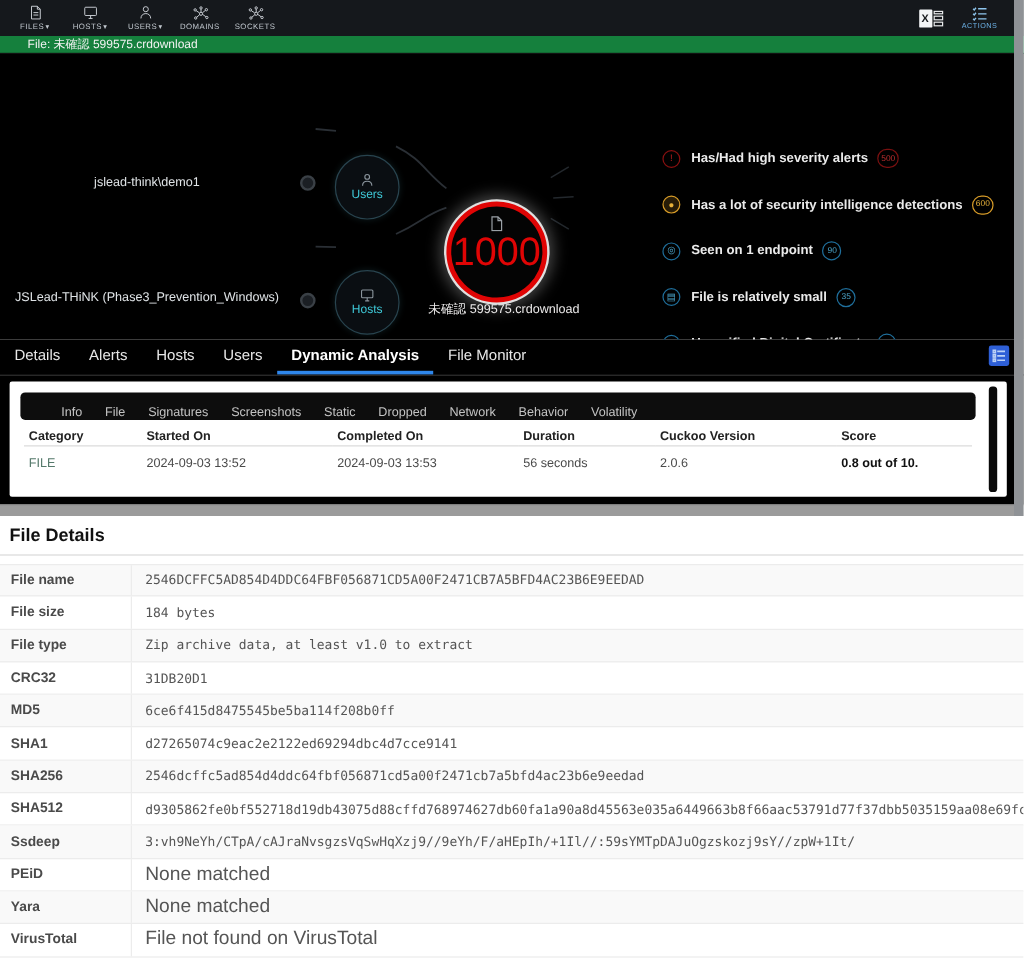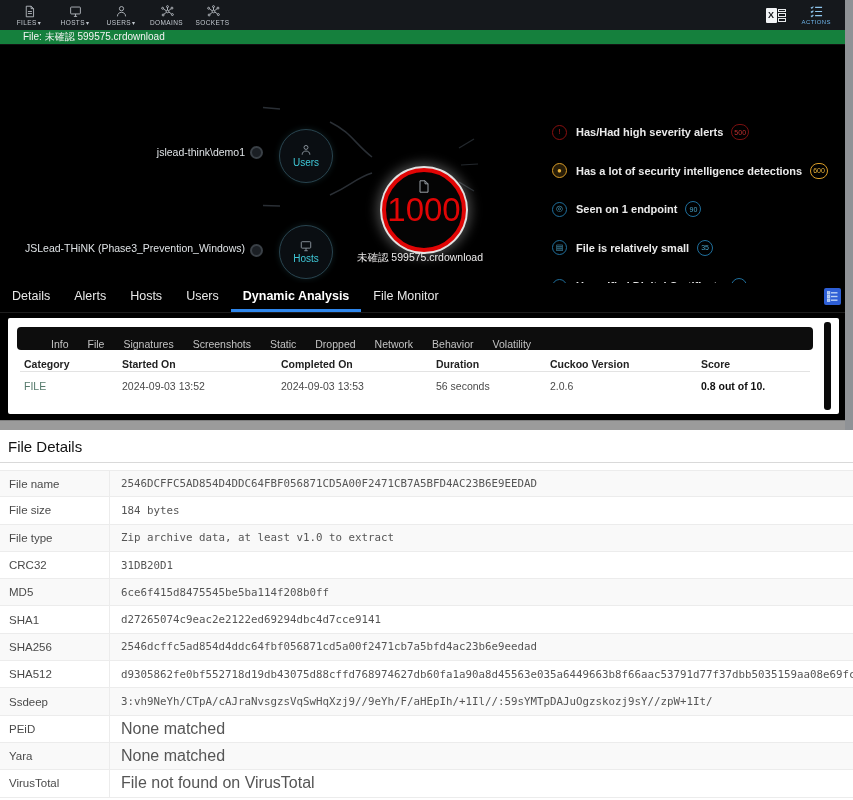--- a/index.html
+++ b/index.html
@@ -24,28 +24,28 @@
   .actions-label { font-size:6px; color:#6db3e8; letter-spacing:.4px; }
 
   
   .filebar { height:15px; background:#15803d; display:flex; align-items:center; padding-left:23px;
              border-bottom:1px solid #121212; }
   .filebar-text { font-size:10px; color:#f2f2f2; }
 
   
   .graph { position:relative; height:238px; background:#000; }
   .graph svg.edges { position:absolute; left:0; top:0; pointer-events:none; }
-  .side-label { position:absolute; left:0; width:245px; text-align:right; font-size:10.5px; color:#dfe3e6; }
+  .side-label { position:absolute; left:0; width:245px; text-align:center; font-size:10.5px; color:#dfe3e6; }
   .mini-node { position:absolute; width:13px; height:13px; border-radius:50%; background:#1b1f24; border:2px solid #3a4046; }
   .circle-node { position:absolute; width:54px; height:54px; border-radius:50%; background:#0a0e12;
                  border:1px solid #29444f; display:flex; flex-direction:column; align-items:center; justify-content:center; gap:1px; cursor:pointer;
                  box-shadow:0 0 6px rgba(40,80,90,.35); }
   .circle-node svg { width:14px; height:12px; stroke:#8a949c; fill:none; stroke-width:1.1; }
   .circle-node .cn-label { font-size:10px; color:#3fc9d8; }
-  .score-node { position:absolute; left:382px; top:123px; width:84px; height:84px; border-radius:50%;
+  .score-node { position:absolute; left:372px; top:123px; width:84px; height:84px; border-radius:50%;
                 background:#040404; border:4px solid #e00505; cursor:pointer;
                 box-shadow:0 0 0 2px rgba(255,255,255,.85), 0 0 12px 5px rgba(255,255,255,.28);
                 display:flex; flex-direction:column; align-items:center; justify-content:flex-start; }
   .score-node svg { width:12px; height:13px; stroke:#9aa0a6; fill:none; stroke-width:1; margin-top:8px; }
   .score-value { font-size:33px; line-height:34px; color:#e00505; letter-spacing:0; }
   .score-file-label { position:absolute; left:335px; top:206px; width:170px; text-align:center; font-size:10.5px; color:#eceaea; }
 
   .alerts { position:absolute; left:552px; top:79px; width:300px; display:flex; flex-direction:column; }
   .alert-row { display:flex; align-items:center; height:16px; margin-bottom:22.5px; cursor:pointer; }
   .alert-icon { width:15px; height:15px; border-radius:50%; border:1.5px solid; display:flex; align-items:center; justify-content:center;
@@ -78,26 +78,26 @@
   .rtable { width:790px; margin:0 0 0 12px; border-collapse:collapse; }
   .rtable th { text-align:left; font-size:10.5px; color:#222; padding:8px 4px 1px 4px; border-bottom:1px solid #e3e3e3; }
   .rtable td { font-size:10.5px; color:#4a4a4a; padding:8px 4px; }
   td.cat-file { color:#55796b; cursor:pointer; }
   td.score-cell { font-weight:bold; color:#111; }
 
   .grey-hbar { height:10px; background:#9b9b9b; border-top:1px solid #7e7e7e; cursor:pointer; }
 
   
   .filedetails { background:#fff; height:370px; }
-  .fd-heading { font-size:15px; font-weight:normal; color:#111; padding:8px 0 7px 8px; border-bottom:1px solid #d9d9d9; }
+  .fd-heading { font-size:15px; font-weight:bold; color:#111; padding:8px 0 7px 8px; border-bottom:1px solid #d9d9d9; }
   .fd-table { margin-top:7px; }
   .fd-row { display:flex; min-height:27.3px; border-bottom:1px solid #ececec; }
   .fd-row:first-child { border-top:1px solid #ececec; }
   .fd-row.odd { background:#f9f9f9; }
-  .fd-label { width:110px; flex:0 0 auto; border-right:1px solid #ececec; font-size:11.5px; font-weight:normal; color:#4a4a4a;
+  .fd-label { width:110px; flex:0 0 auto; border-right:1px solid #ececec; font-size:11.5px; font-weight:bold; color:#4a4a4a;
               display:flex; align-items:center; padding-left:9px; }
   .fd-value { flex:1; display:flex; align-items:center; padding-left:11px; font-size:16px; color:#555;
               white-space:nowrap; overflow:hidden; }
   .fd-value.mono { font-family:"DejaVu Sans Mono", monospace; font-size:10.8px; }
 
   
   .outer-scrollbar { position:absolute; right:0; top:0; width:8px; height:430px; background:#8f9296; cursor:pointer; z-index:60; }
 </style>
 </head>
 <body>

